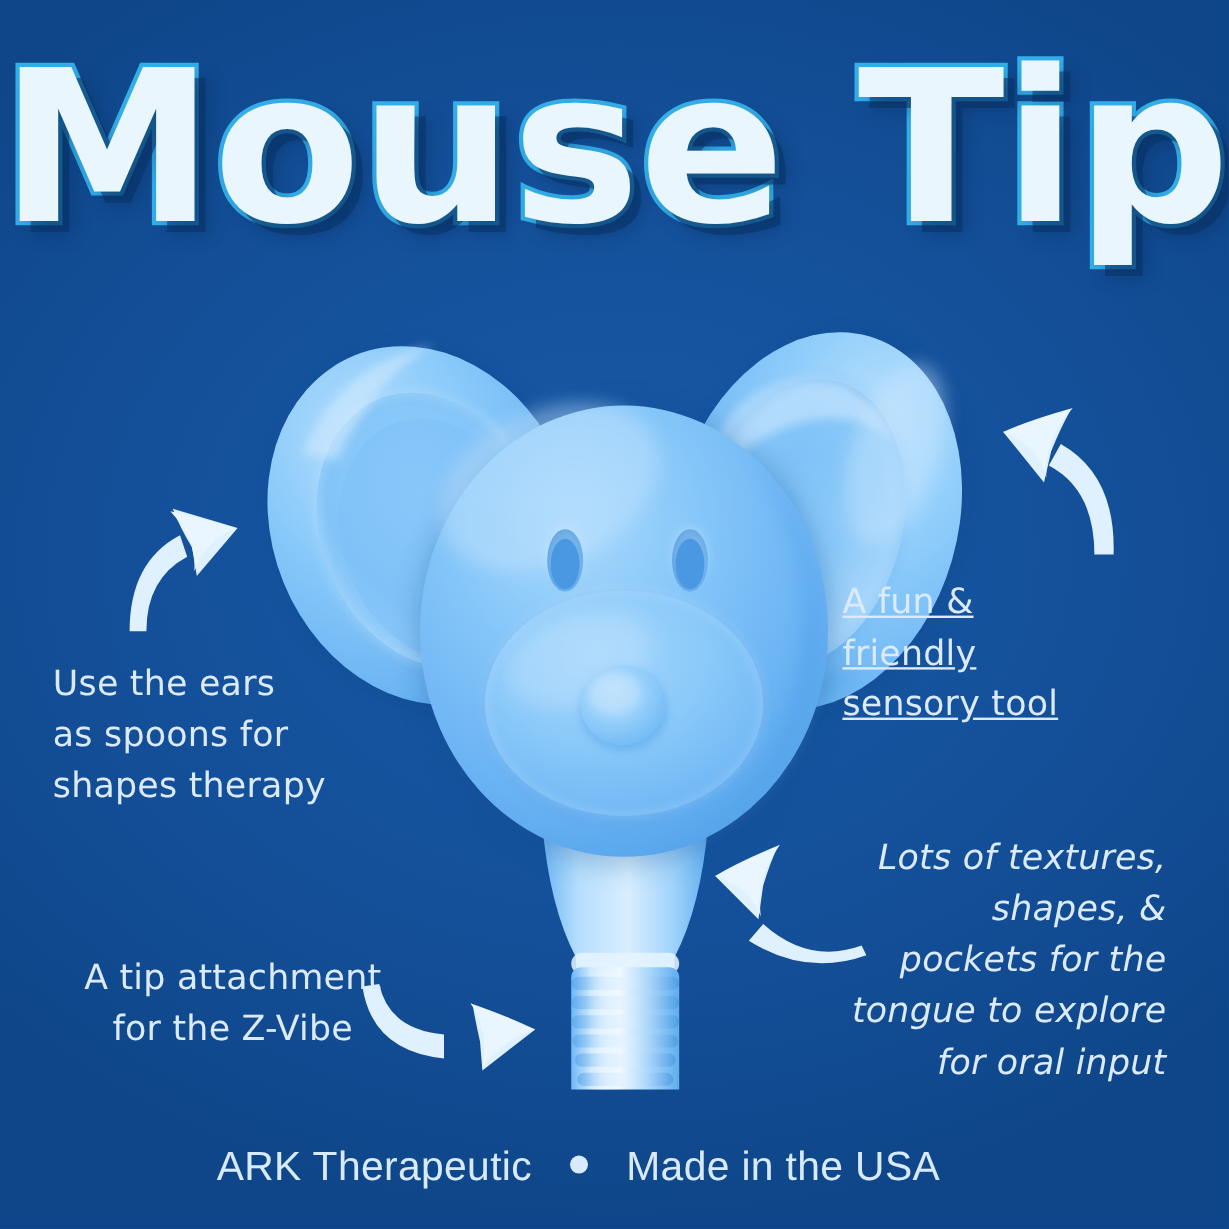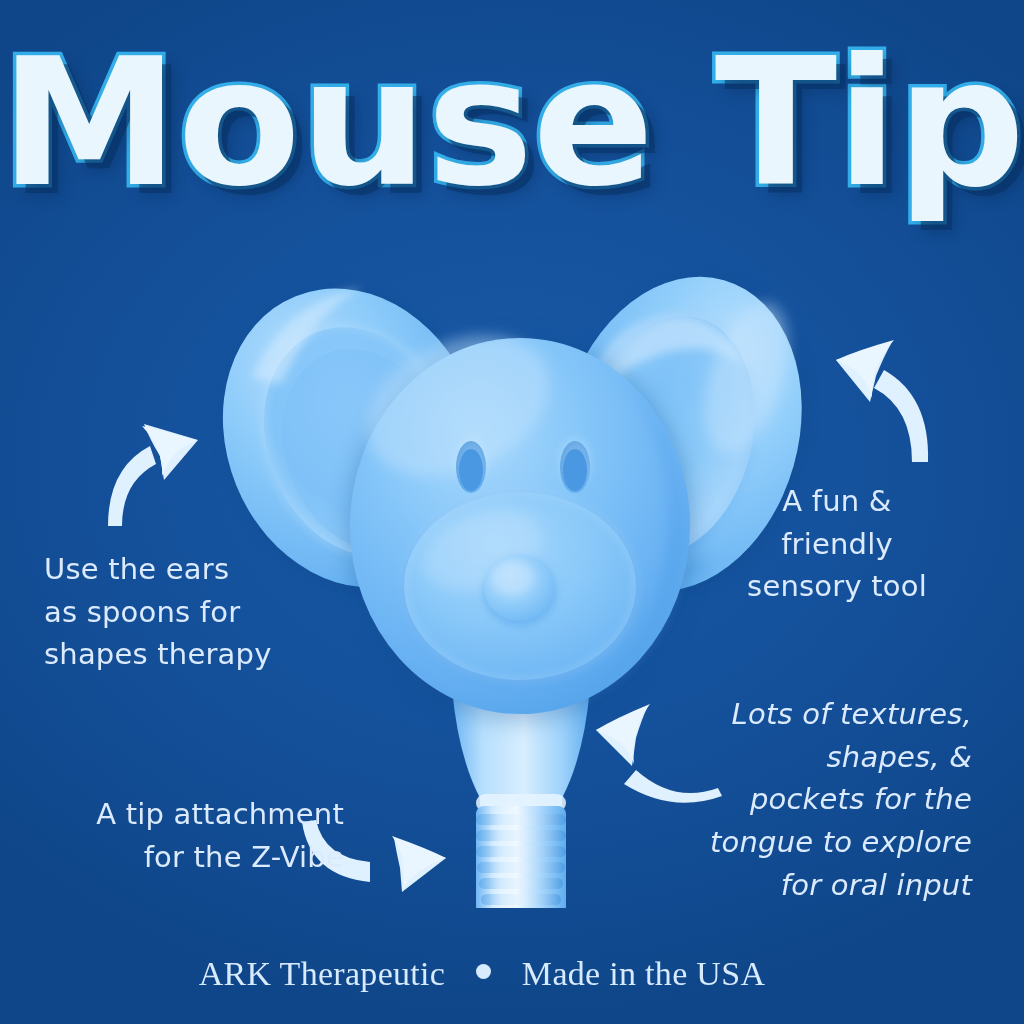--- a/index.html
+++ b/index.html
@@ -60,41 +60,41 @@
     position: absolute;
     color: #dbeafd;
     font-family: "DejaVu Sans", sans-serif;
     font-size: 29px;
     font-weight: 400;
     line-height: 1.47;
     letter-spacing: 0.2px;
     white-space: pre-line;
   }
   #callout-ears   { left: 44px;  top: 548px; width: 300px; text-align: left; }
-  #callout-tip    { left: 44px;  top: 793px; width: 300px; text-align: right; }
-  #callout-fun    { right: 52px; top: 480px; width: 270px; text-align: center; }
+  #callout-tip    { left: 44px;  top: 793px; width: 300px; text-align: center; }
+  #callout-fun    { right: 52px; top: 480px; width: 270px; text-align: left; text-decoration: underline; }
   #callout-tex    { right: 52px; top: 693px; width: 300px; text-align: right; font-style: italic; }
 
   
   .arrow { position: absolute; pointer-events: none; }
   .arrow svg { display: block; width: 100%; height: 100%; }
   #arrow-ears { left: 92px;  top: 410px; width: 130px; height: 120px; }
   #arrow-fun  { left: 806px; top: 326px; width: 136px; height: 140px; }
   #arrow-tex  { left: 588px; top: 696px; width: 136px; height: 108px; }
   #arrow-tip  { left: 296px; top: 800px; width: 158px; height: 98px; }
 
   
   #footer {
     position: absolute;
     left: 0;
     top: 952px;
     width: 964px;
     text-align: center;
     color: #d8eafd;
-    font-family: Liberation Serif, serif;
+    font-family: Liberation Sans, sans-serif;
     font-size: 34px;
     letter-spacing: 0.3px;
   }
   #footer .brand, #footer .origin { vertical-align: middle; }
   #footer .dot {
     display: inline-block;
     width: 15px;
     height: 15px;
     border-radius: 50%;
     background: #d8eafd;

